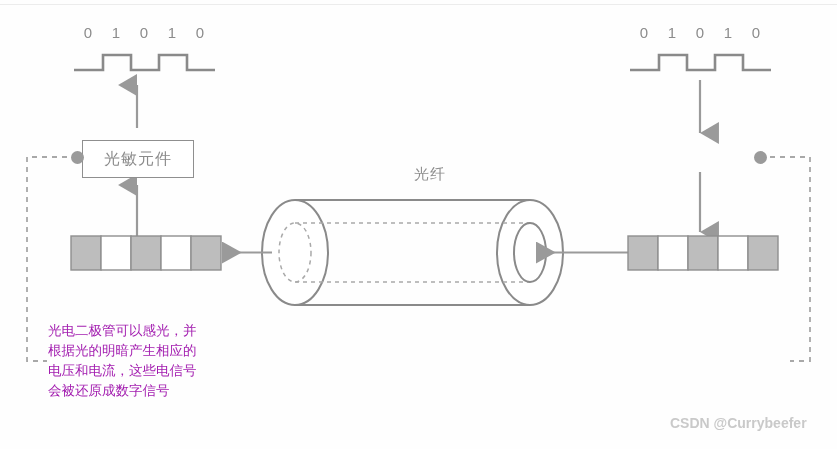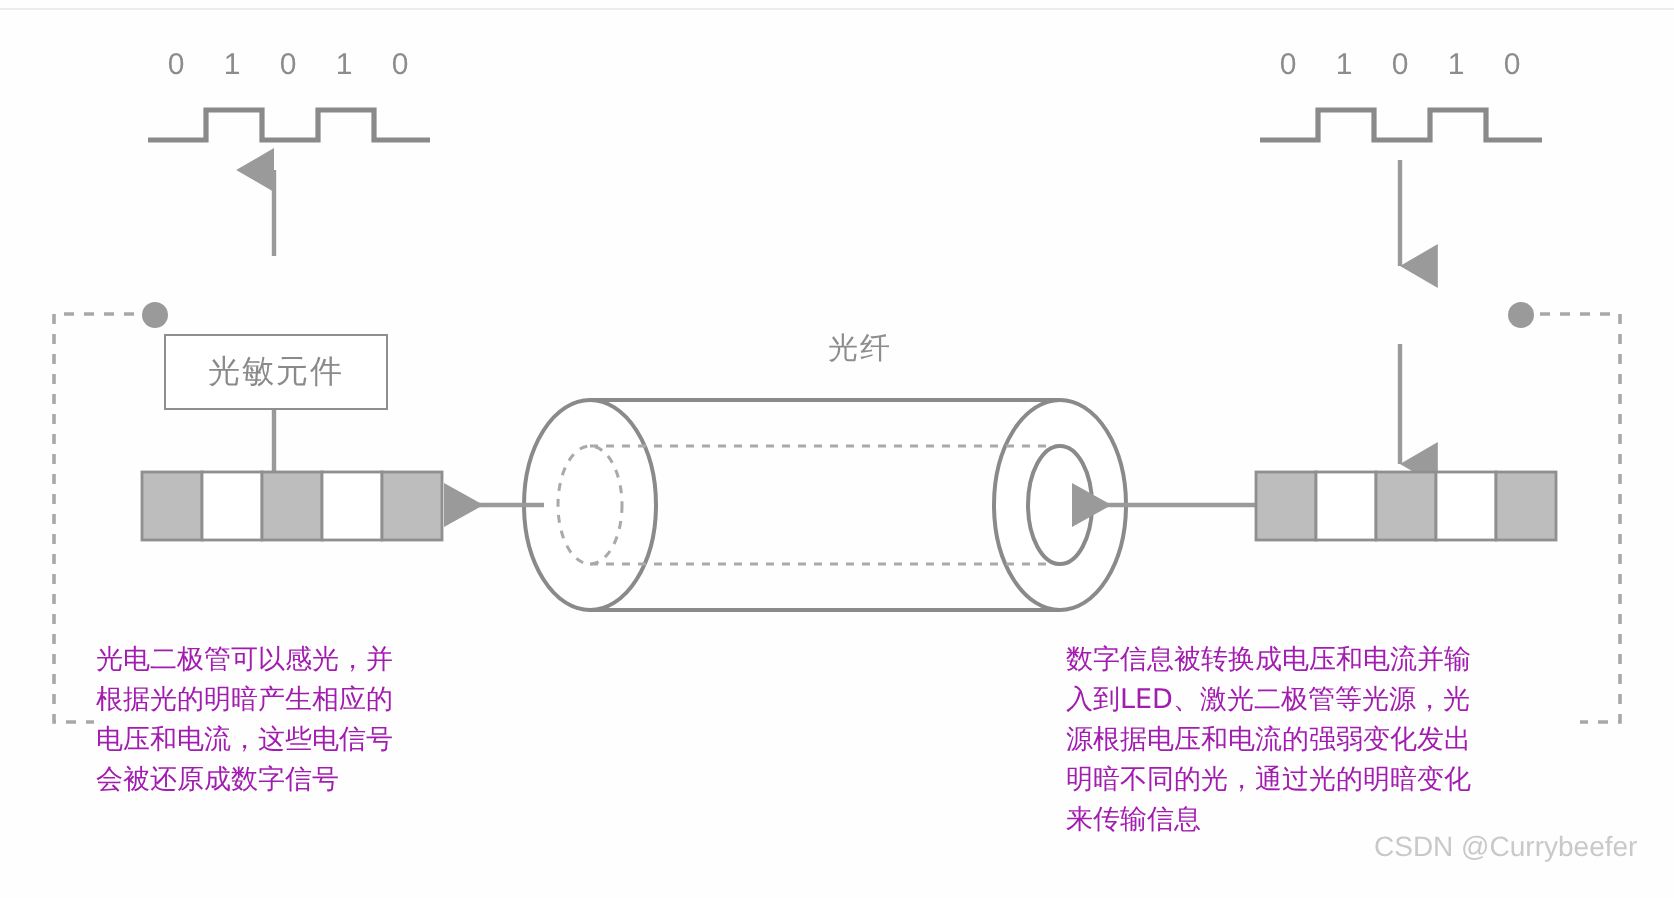--- a/index.html
+++ b/index.html
@@ -171,36 +171,31 @@
 
     <g>
       <rect x="628" y="236" width="30" height="34" fill="#bdbdbd" stroke="#8f8f8f" stroke-width="1.4"></rect>
       <rect x="658" y="236" width="30" height="34" fill="#ffffff" stroke="#8f8f8f" stroke-width="1.4"></rect>
       <rect x="688" y="236" width="30" height="34" fill="#bdbdbd" stroke="#8f8f8f" stroke-width="1.4"></rect>
       <rect x="718" y="236" width="30" height="34" fill="#ffffff" stroke="#8f8f8f" stroke-width="1.4"></rect>
       <rect x="748" y="236" width="30" height="34" fill="#bdbdbd" stroke="#8f8f8f" stroke-width="1.4"></rect>
     </g>
   </svg>
 
-  <div class="unitbox" style="left:82px; top:140px; width:110px; height:36px;margin-top:27px;">
+  <div class="unitbox" style="left:82px; top:140px; width:110px; height:36px;">
     <span>光敏元件</span>
   </div>
 
 
   <div class="dot" style="left:71px; top:151px;"></div>
   <div class="dot" style="left:754px; top:151px;"></div>
 
   <div class="fiberlabel" style="left:386px; top:165px;">光纤</div>
 
   <div class="caption" style="left:48px; top:320px; width:205px;">光电二极管可以感光，并
 根据光的明暗产生相应的
 电压和电流，这些电信号
 会被还原成数字信号</div>
 
-  <div class="caption" style="left:533px; top:320px; width:260px;">数字信息被转换成电压和电流并输
-入到LED、激光二极管等光源，光
-源根据电压和电流的强弱变化发出
-明暗不同的光，通过光的明暗变化
-来传输信息</div>
-
-  <div class="watermark" style="left:687px; top:415px;">CSDN @Currybeefer</div>
+
+  <div class="watermark" style="left:670px; top:415px;font-weight:bold;">CSDN @Currybeefer</div>
 
 </div>
 
 </body></html>

